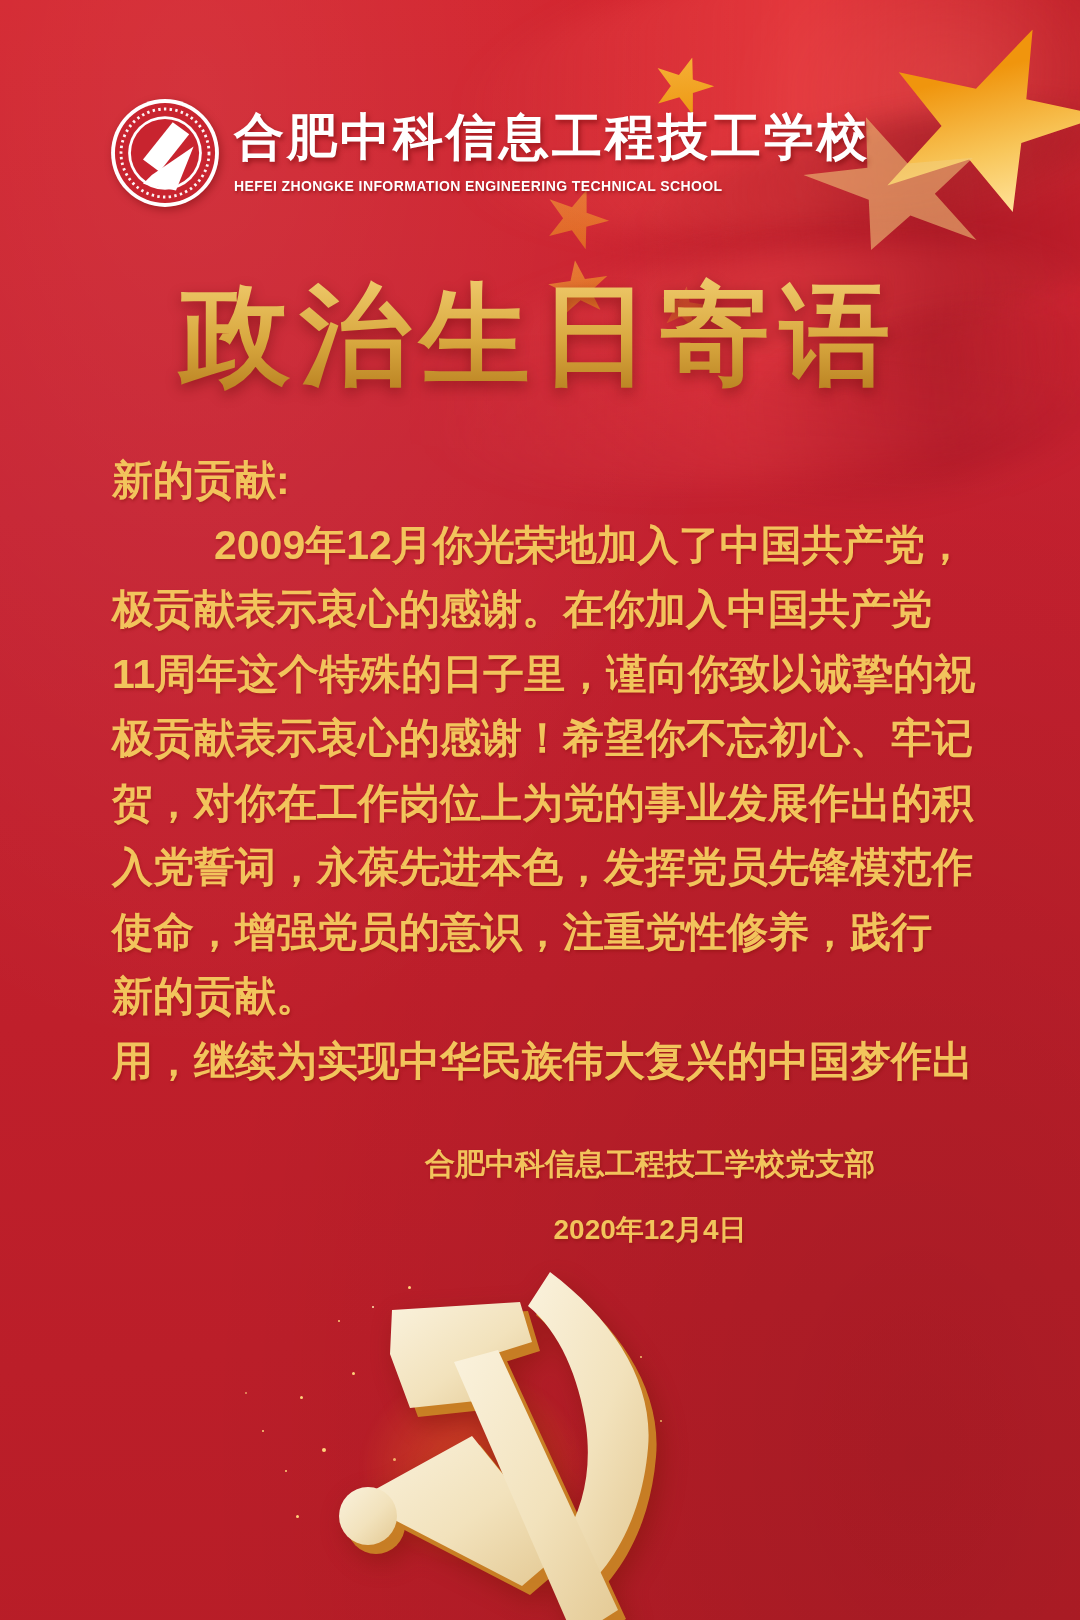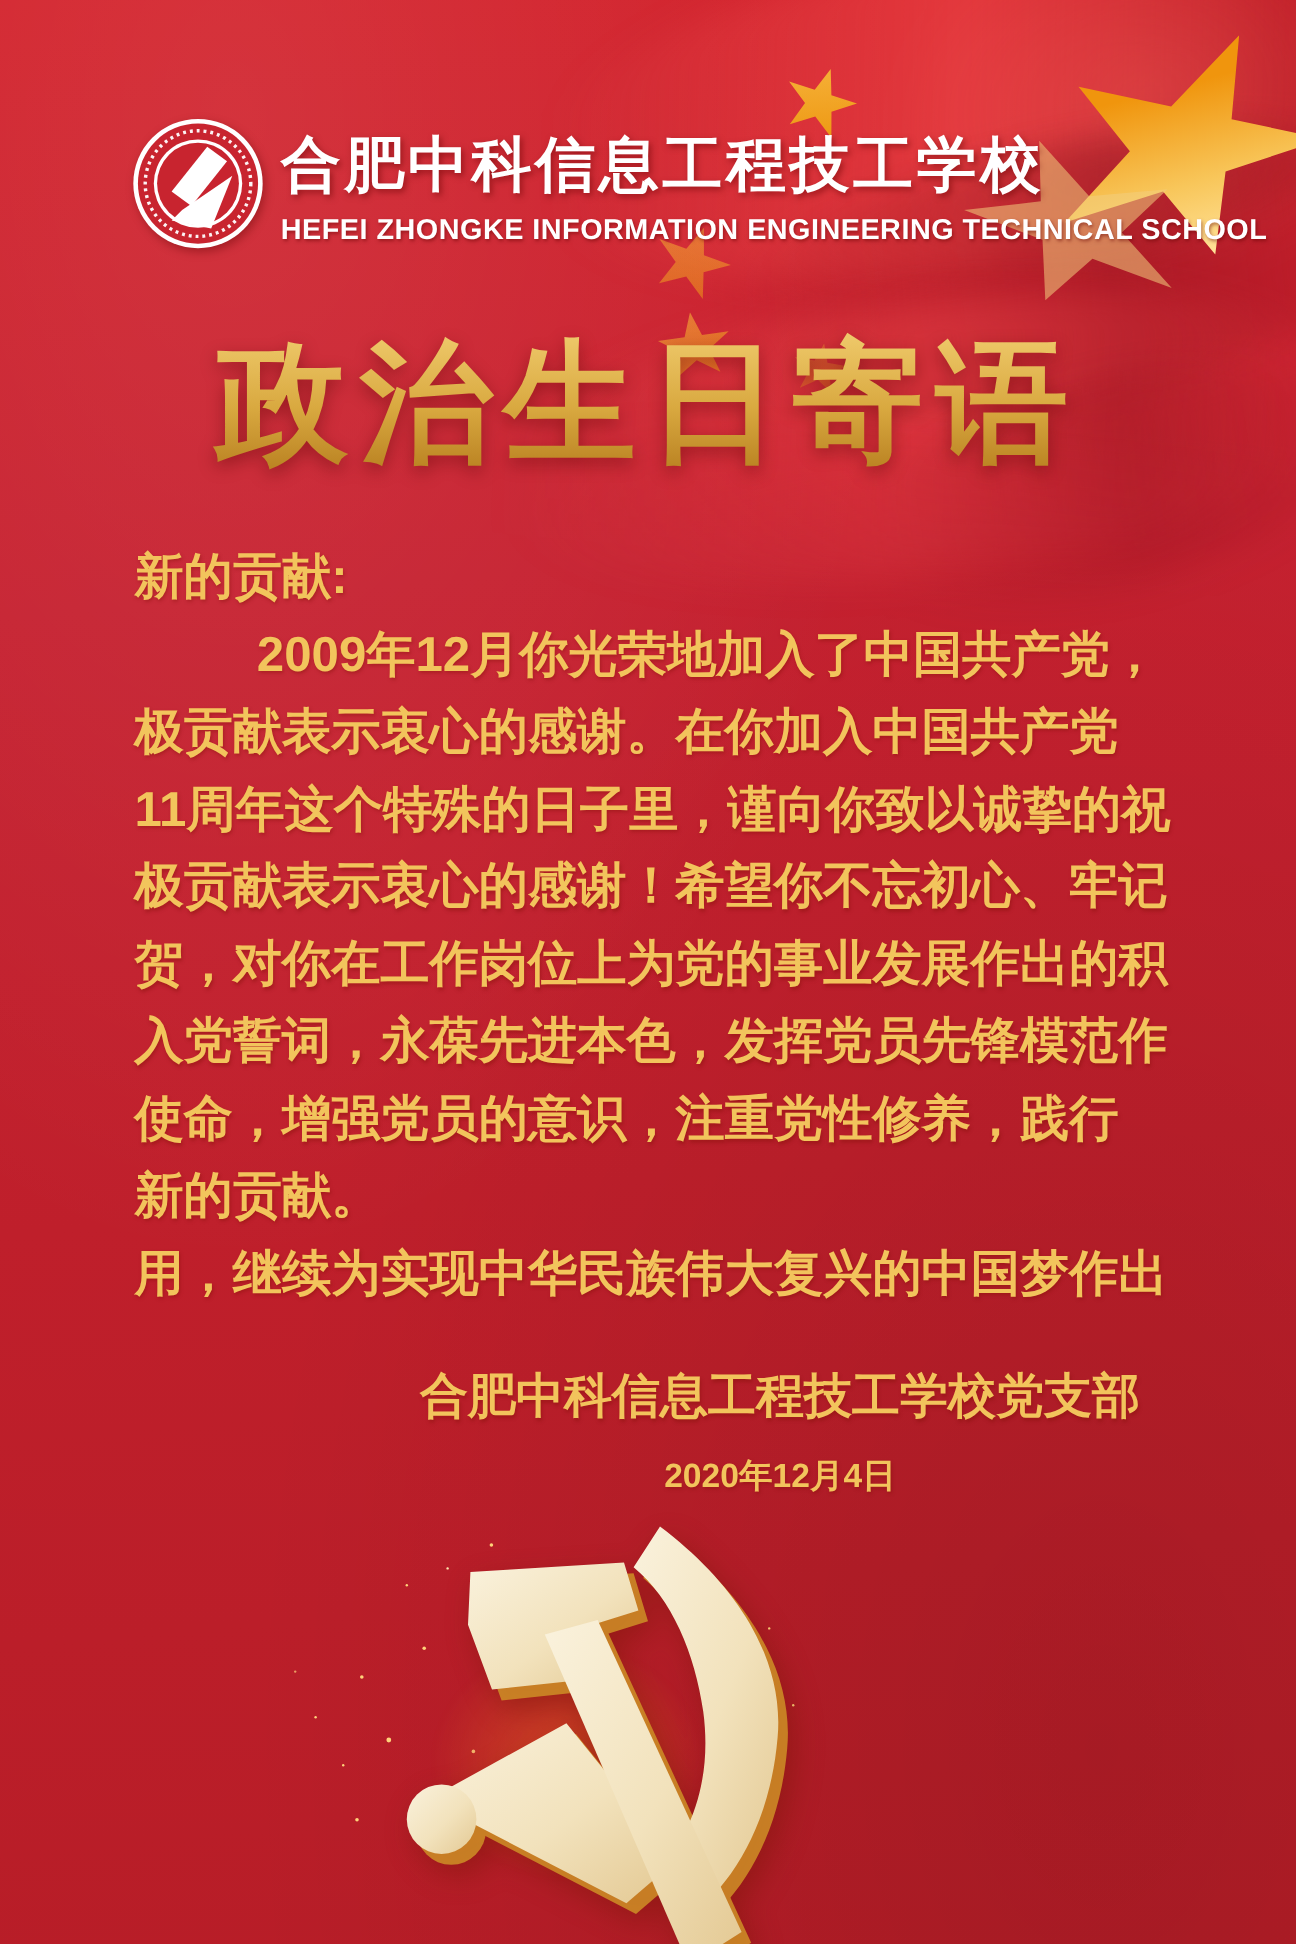--- a/index.html
+++ b/index.html
@@ -46,41 +46,41 @@
   .star.sD{left:543px;top:188px;width:66px;height:62px;transform:rotate(20deg);opacity:.55;}
   .star.sC{left:548px;top:260px;width:62px;height:58px;transform:rotate(-8deg);opacity:.60;}
   .star.sE{left:660px;top:286px;width:46px;height:44px;transform:rotate(10deg);opacity:.35;}
 
   
   .header{position:absolute;left:110px;top:98px;display:flex;align-items:flex-start;}
   .badge{width:110px;height:110px;flex:0 0 auto;filter:drop-shadow(2px 3px 4px rgba(90,0,0,.4));}
   .names{margin-left:14px;padding-top:6px;}
   .cn-name{color:#fff;font-size:50px;font-weight:bold;letter-spacing:3px;white-space:nowrap;
     text-shadow:2px 3px 5px rgba(100,0,0,.5);font-family:"Liberation Serif","DejaVu Serif",serif;}
-  .en-name{color:#fff;font-size:24px;font-weight:bold;letter-spacing:0.4px;margin-top:7px;white-space:nowrap;
+  .en-name{color:#fff;font-size:14px;font-weight:bold;letter-spacing:0.4px;margin-top:7px;white-space:nowrap;
     text-shadow:1px 2px 3px rgba(100,0,0,.5);}
 
   
   .main-title{position:absolute;left:0;top:262px;width:100%;text-align:center;
     font-family:"Liberation Serif","DejaVu Serif",serif;
     font-size:110px;font-weight:bold;letter-spacing:10px;white-space:nowrap;
     background:linear-gradient(180deg,#f0cb6d 8%,#d9a940 52%,#b67d1e 92%);
     -webkit-background-clip:text;background-clip:text;color:transparent;
     filter:drop-shadow(0 5px 7px rgba(90,5,5,.45));}
 
   
   .letter{position:absolute;left:112px;top:448px;width:930px;
     color:#f2c45c;font-size:41px;font-weight:bold;line-height:64.5px;
     text-shadow:1px 2px 3px rgba(120,15,0,.35);}
   .letter .line{white-space:nowrap;}
   .letter .indent{text-indent:102px;}
 
   .closing{position:absolute;left:230px;top:1136px;width:840px;text-align:center;
     color:#f2c45c;font-weight:bold;text-shadow:1px 2px 3px rgba(120,15,0,.35);}
-  .sig{font-size:40px;line-height:56px;white-space:nowrap;}
+  .sig{font-size:30px;line-height:56px;white-space:nowrap;}
   .date{font-size:28px;line-height:56px;margin-top:10px;white-space:nowrap;}
 
   
   .emblem{position:absolute;left:322px;top:1258px;width:340px;height:380px;
     filter:drop-shadow(6px 9px 12px rgba(110,20,0,.40));}
   .glow{position:absolute;left:358px;top:1368px;width:230px;height:200px;border-radius:50%;
     background:radial-gradient(ellipse,rgba(255,140,30,.38),rgba(255,140,30,0) 70%);filter:blur(2px);}
   .sparks span{position:absolute;border-radius:50%;background:#ffd37a;}
   .sparks span:nth-of-type(1){left:300px;top:1396px;width:3px;height:3px;}
   .sparks span:nth-of-type(2){left:322px;top:1448px;width:4px;height:4px;}

